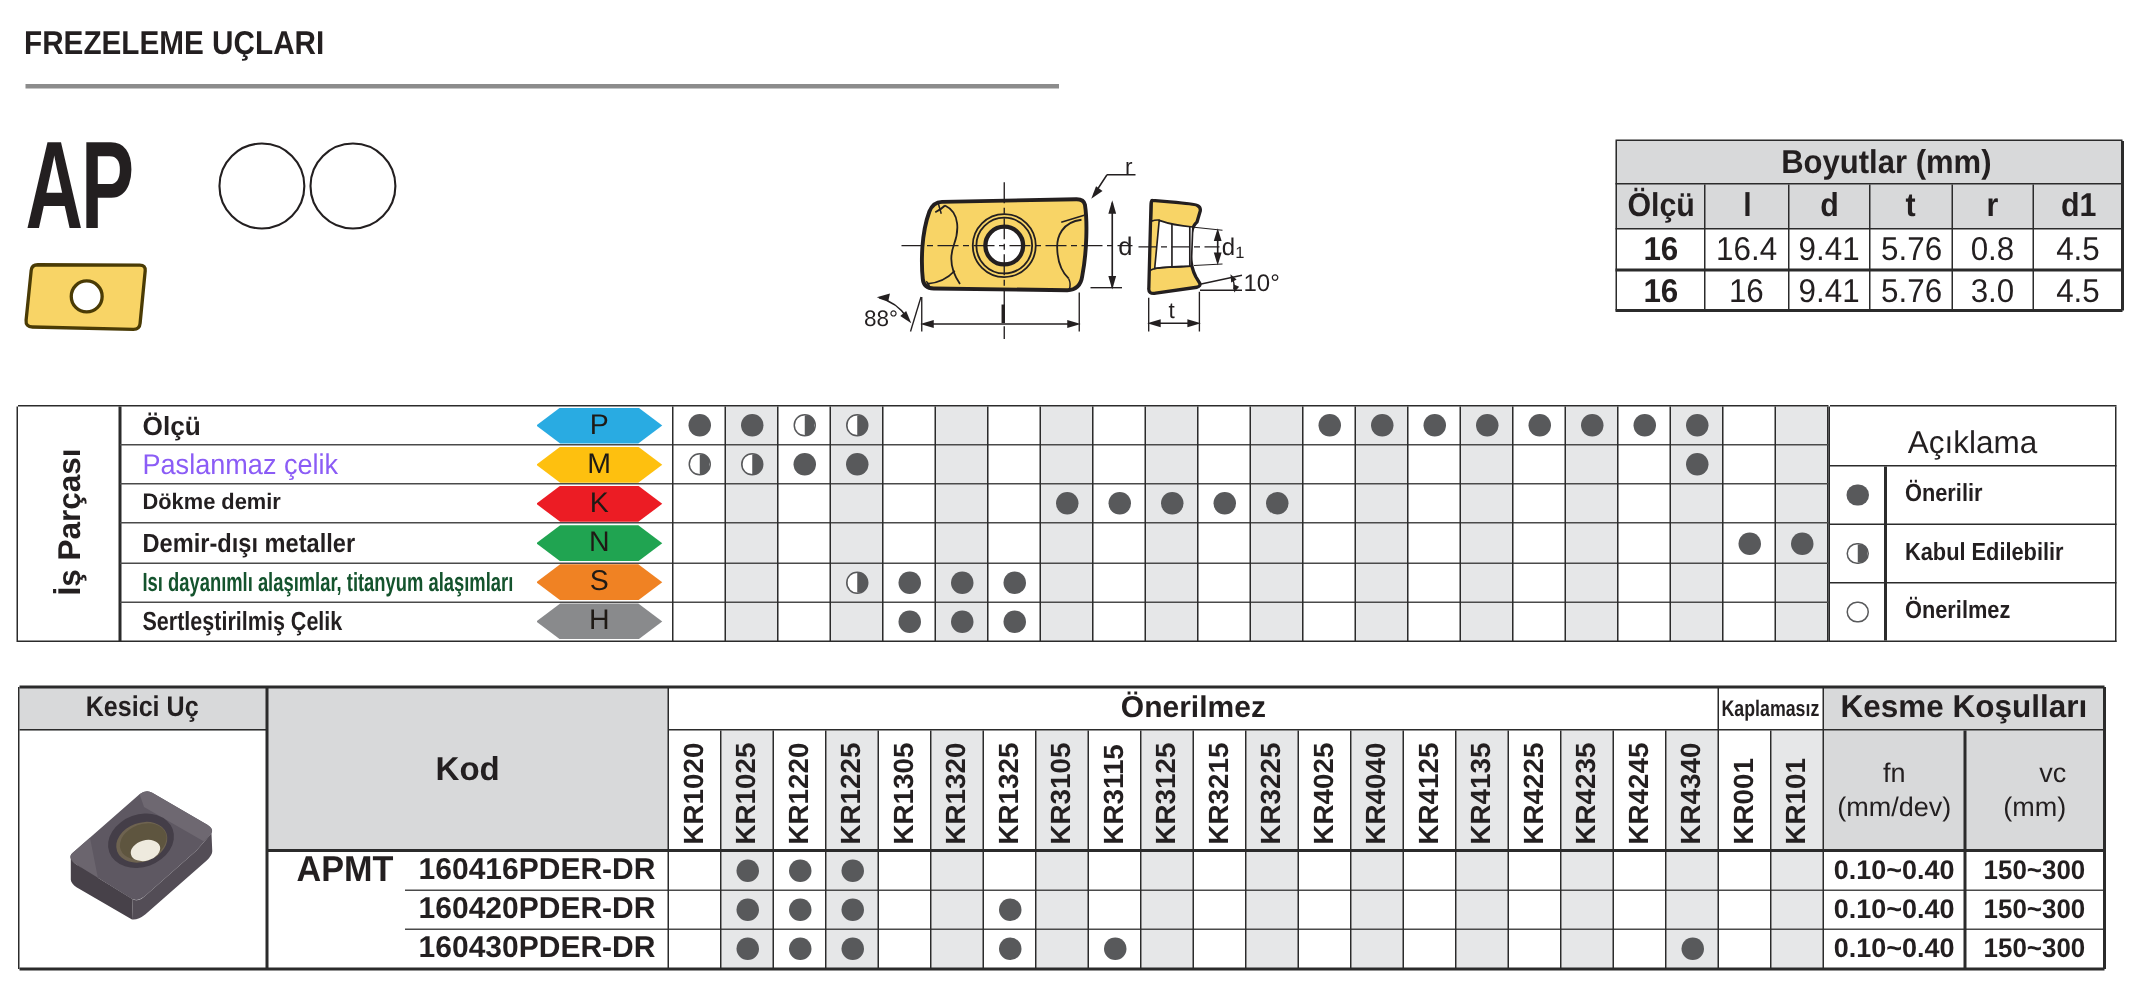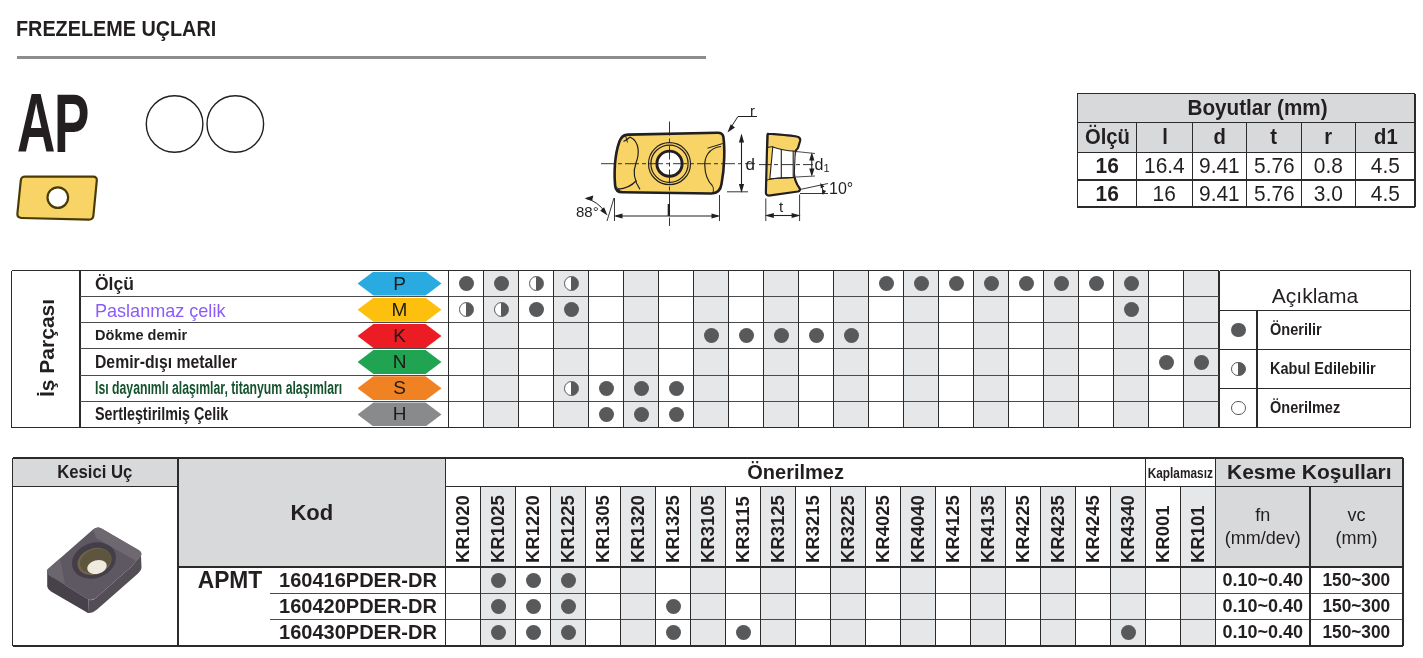--- a/index.html
+++ b/index.html
@@ -240,21 +240,21 @@
 <div class="a ctr" style="left:12.5px;top:458.0px;width:165.5px;height:28.6px;font-size:19px;font-weight:bold;color:#231f20;">
     <span class="cx" style="transform:scaleX(0.88);transform-origin:center;">Kesici Uç</span>
   </div>
 <div class="a ctr" style="left:178.0px;top:458.0px;width:267.6px;height:109.0px;font-size:22px;font-weight:bold;color:#231f20;">Kod</div>
 <div class="a ctr" style="left:445.6px;top:458.0px;width:700.0px;height:28.6px;font-size:20px;font-weight:bold;color:#231f20;">Önerilmez</div>
 <div class="a ctr" style="left:1145.6px;top:458.0px;width:70.0px;height:28.6px;font-size:15px;font-weight:bold;color:#231f20;">
     <span class="cx" style="transform:scaleX(0.79);transform-origin:center;">Kaplamasız</span>
   </div>
 <div class="a ctr" style="left:1215.6px;top:458.0px;width:187.4px;height:28.6px;font-size:21px;font-weight:bold;color:#231f20;">Kesme Koşulları</div>
 <div class="a ctr" style="left:1215.6px;top:486.6px;width:94.4px;height:80.4px;font-size:18px;font-weight:normal;color:#231f20;line-height:23px;">fn<br>(mm/dev)</div>
-<div class="a ctr" style="left:1310.0px;top:486.6px;width:93.0px;height:80.4px;font-size:18px;font-weight:normal;color:#231f20;line-height:23px;">vc<br>(mm)</div>
+<div class="a ctr" style="left:1310.0px;top:486.6px;width:93.0px;height:80.4px;font-size:18px;font-weight:normal;color:#231f20;line-height:23px;text-align:right;">vc<br>(mm)</div>
 <div class="a ctr" style="left:270.0px;top:567.0px;width:176.0px;height:26.3px;font-size:20px;font-weight:bold;color:#231f20;">160416PDER-DR</div>
 <div class="a ctr" style="left:1215.6px;top:567.0px;width:94.4px;height:26.3px;font-size:18px;font-weight:bold;color:#231f20;">0.10~0.40</div>
 <div class="a ctr" style="left:1310.0px;top:567.0px;width:93.0px;height:26.3px;font-size:18px;font-weight:bold;color:#231f20;">
     <span class="cx" style="transform:scaleX(0.96);transform-origin:center;">150~300</span>
   </div>
 <div class="a ctr" style="left:270.0px;top:593.3px;width:176.0px;height:26.4px;font-size:20px;font-weight:bold;color:#231f20;">160420PDER-DR</div>
 <div class="a ctr" style="left:1215.6px;top:593.3px;width:94.4px;height:26.4px;font-size:18px;font-weight:bold;color:#231f20;">0.10~0.40</div>
 <div class="a ctr" style="left:1310.0px;top:593.3px;width:93.0px;height:26.4px;font-size:18px;font-weight:bold;color:#231f20;">
     <span class="cx" style="transform:scaleX(0.96);transform-origin:center;">150~300</span>
   </div>

